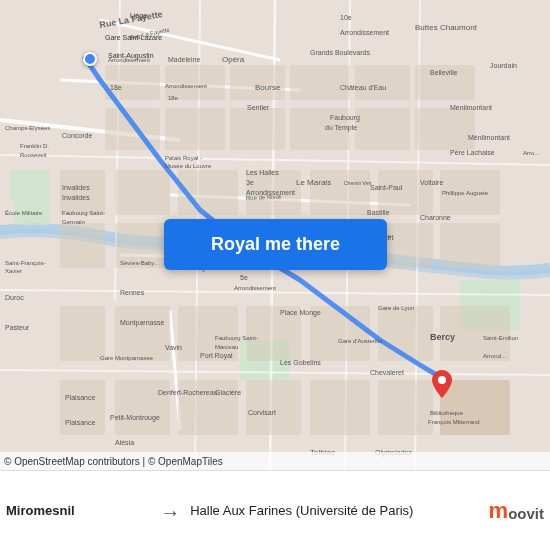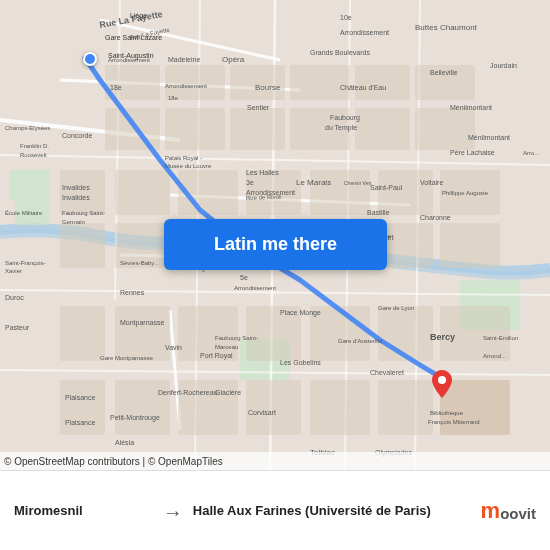--- a/index.html
+++ b/index.html
@@ -77,41 +77,41 @@
     
     .bottom-bar {
       position: absolute;
       bottom: 0;
       left: 0;
       width: 550px;
       height: 80px;
       background: white;
       display: flex;
       align-items: center;
-      padding: 0 14px;
+      padding: 0 6px;
       border-top: 1px solid #ddd;
     }
 
     .bottom-bar .from {
       font-size: 13px;
       font-weight: bold;
       color: #222;
       flex: 1;
     }
 
     .bottom-bar .arrow {
       font-size: 20px;
       color: #555;
       margin: 0 10px;
       flex-shrink: 0;
     }
 
     .bottom-bar .to {
       font-size: 13px;
-      font-weight: bold;
+      font-weight: normal;
       color: #222;
       flex: 2;
     }
 
     .moovit-logo {
       flex-shrink: 0;
       margin-left: 10px;
       display: flex;
       align-items: center;
     }
@@ -337,21 +337,21 @@
 
   <div class="origin-marker" style="top: 52px; left: 83px;"></div>
 
   <div style="position:absolute; top:370px; left:432px;">
     <svg width="20" height="28" viewBox="0 0 20 28">
       <path d="M10 0 C4.5 0 0 4.5 0 10 C0 17 10 28 10 28 C10 28 20 17 20 10 C20 4.5 15.5 0 10 0Z" fill="#e53935"></path>
       <circle cx="10" cy="10" r="4" fill="white"></circle>
     </svg>
   </div>
 
-  <button class="take-me-there-btn">Latin me there</button>
+  <button class="take-me-there-btn">Royal me there</button>
 
   <div class="attribution">
     <span>© OpenStreetMap contributors | © OpenMapTiles</span>
   </div>
 </div>
 
 <div class="bottom-bar">
   <span class="from">Miromesnil</span>
   <span class="arrow">→</span>
   <span class="to">Halle Aux Farines (Université de Paris)</span>

